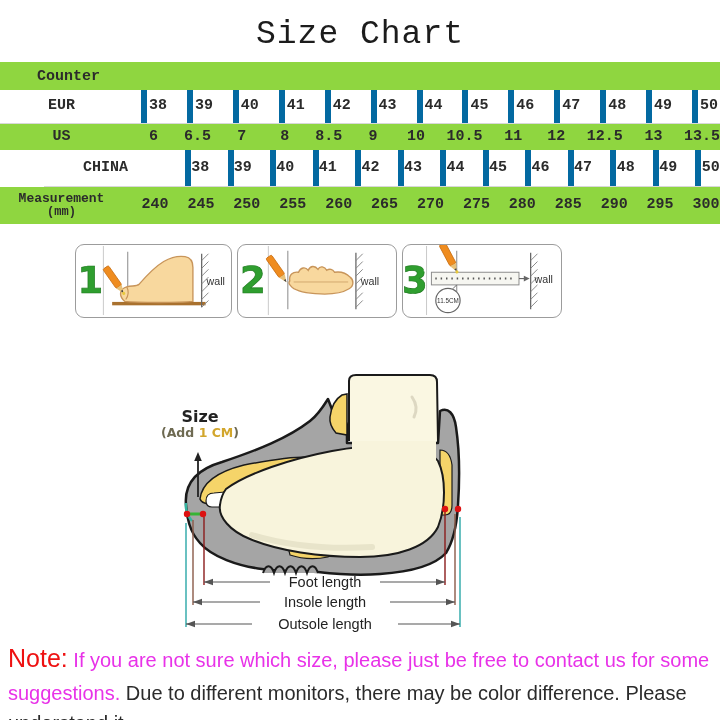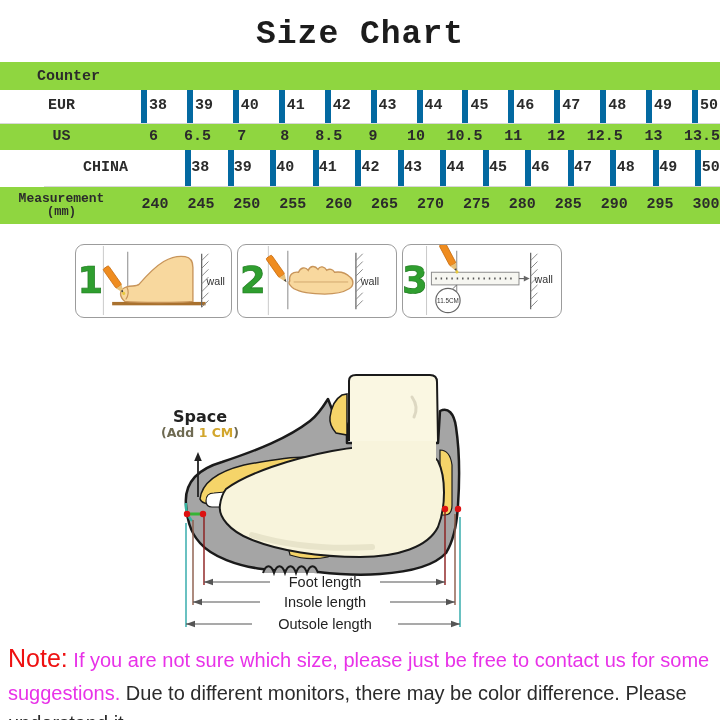--- a/index.html
+++ b/index.html
@@ -1,21 +1,21 @@
 <!DOCTYPE html>
 <html><head>
 <meta charset="utf-8">
 <style>
   html,body{margin:0;padding:0;background:#fff;}
   #page{position:relative;width:720px;height:720px;background:#fff;overflow:hidden;
         font-family:"Liberation Sans",sans-serif;color:#222;}
 
   
   .title{position:absolute;top:16px;left:0;width:720px;text-align:center;
-         font-family:"Liberation Mono",monospace;font-weight:700;font-size:33px;
+         font-family:"Liberation Mono",monospace;font-weight:400;font-size:33px;
          letter-spacing:1px;color:#1c1c1c;}
 
   
   #size-table{position:absolute;top:62px;left:0;width:720px;
               font-family:"Liberation Mono",monospace;font-weight:700;color:#2b2b2b;}
   .counter-row{height:28px;background:#8fd640;display:flex;align-items:center;
                padding-left:37px;font-size:15px;}
   .trow{display:grid;grid-template-columns:123px repeat(13,1fr);align-items:center;gap:18px;}
   .trow.white{background:#fff;border-bottom:1px solid #d8d8d8;}
   .trow.white .tcell{border-left:6px solid #0369a1;}
@@ -284,21 +284,21 @@
         <line x1="46" y1="269" x2="112" y2="269" stroke="#555" stroke-width="1.2"></line>
         <line x1="258" y1="269" x2="320" y2="269" stroke="#555" stroke-width="1.2"></line>
         <polygon points="46,269 55,265.8 55,272.2" fill="#555"></polygon>
         <polygon points="320,269 311,265.8 311,272.2" fill="#555"></polygon>
         <text class="dimtxt" x="185" y="274" text-anchor="middle">Outsole length</text>
       </g>
     </svg>
   </div>
 
   <div id="space-label">
-    <div class="l1">Space</div>
+    <div class="l1">Size</div>
     <div class="l2"><span>(Add </span><span class="cm">1 CM</span><span>)</span></div>
   </div>
 
   <div id="note">
     <span class="red">Note:</span>
     <span class="magenta">If you are not sure which size, please just be free to contact us for some suggestions.</span>
     <span>Due to different monitors, there may be color difference. Please understand it.</span>
   </div>
 
 </div>

